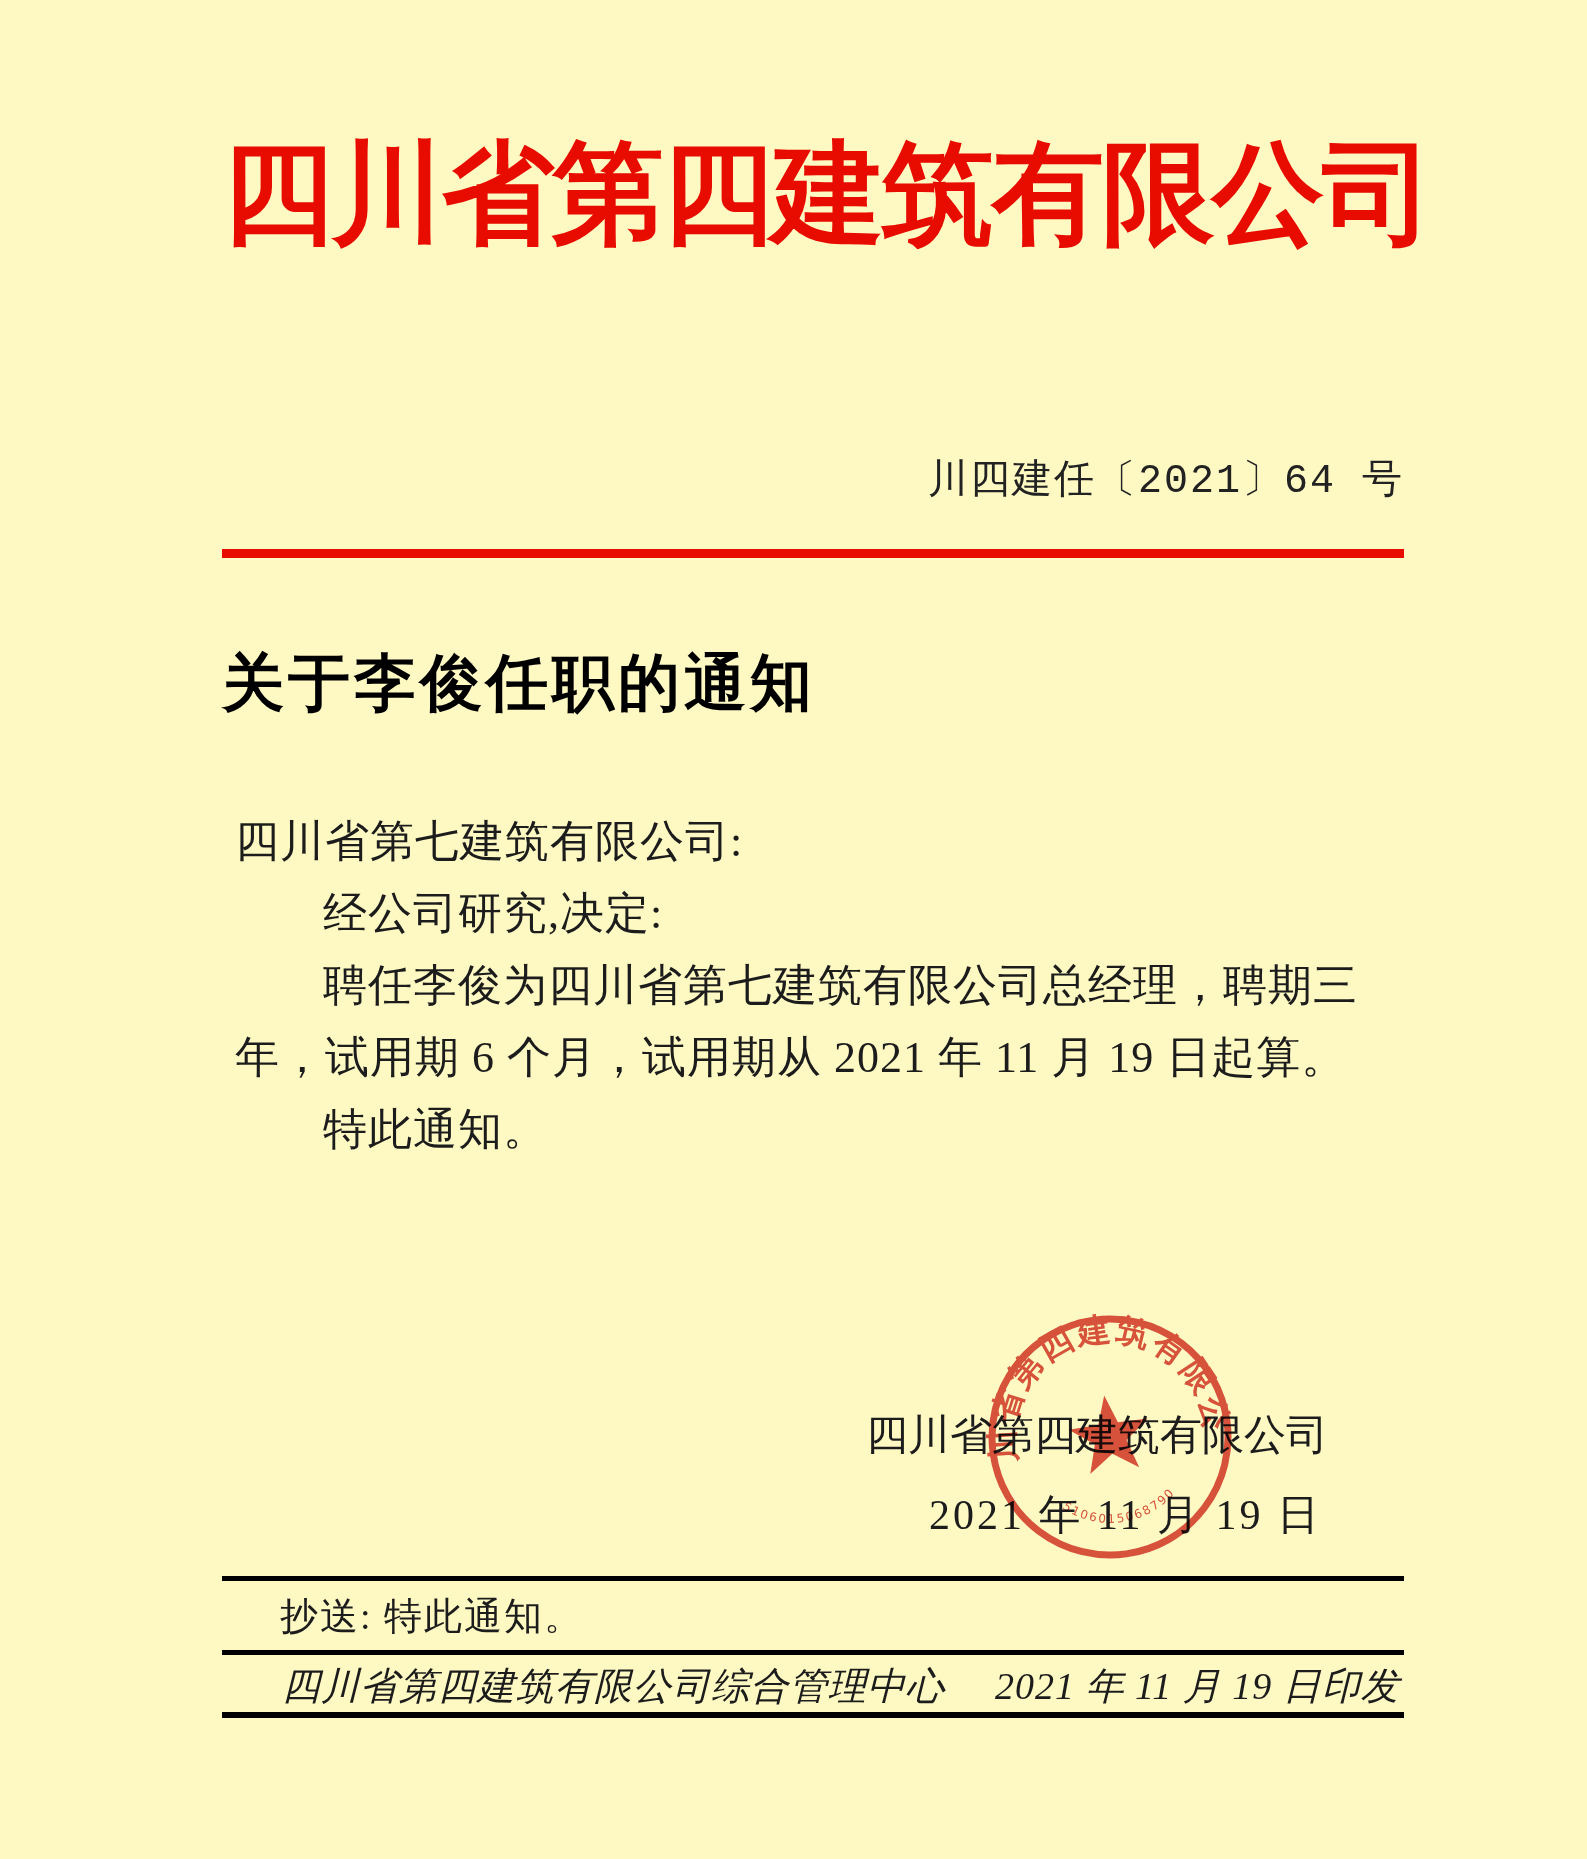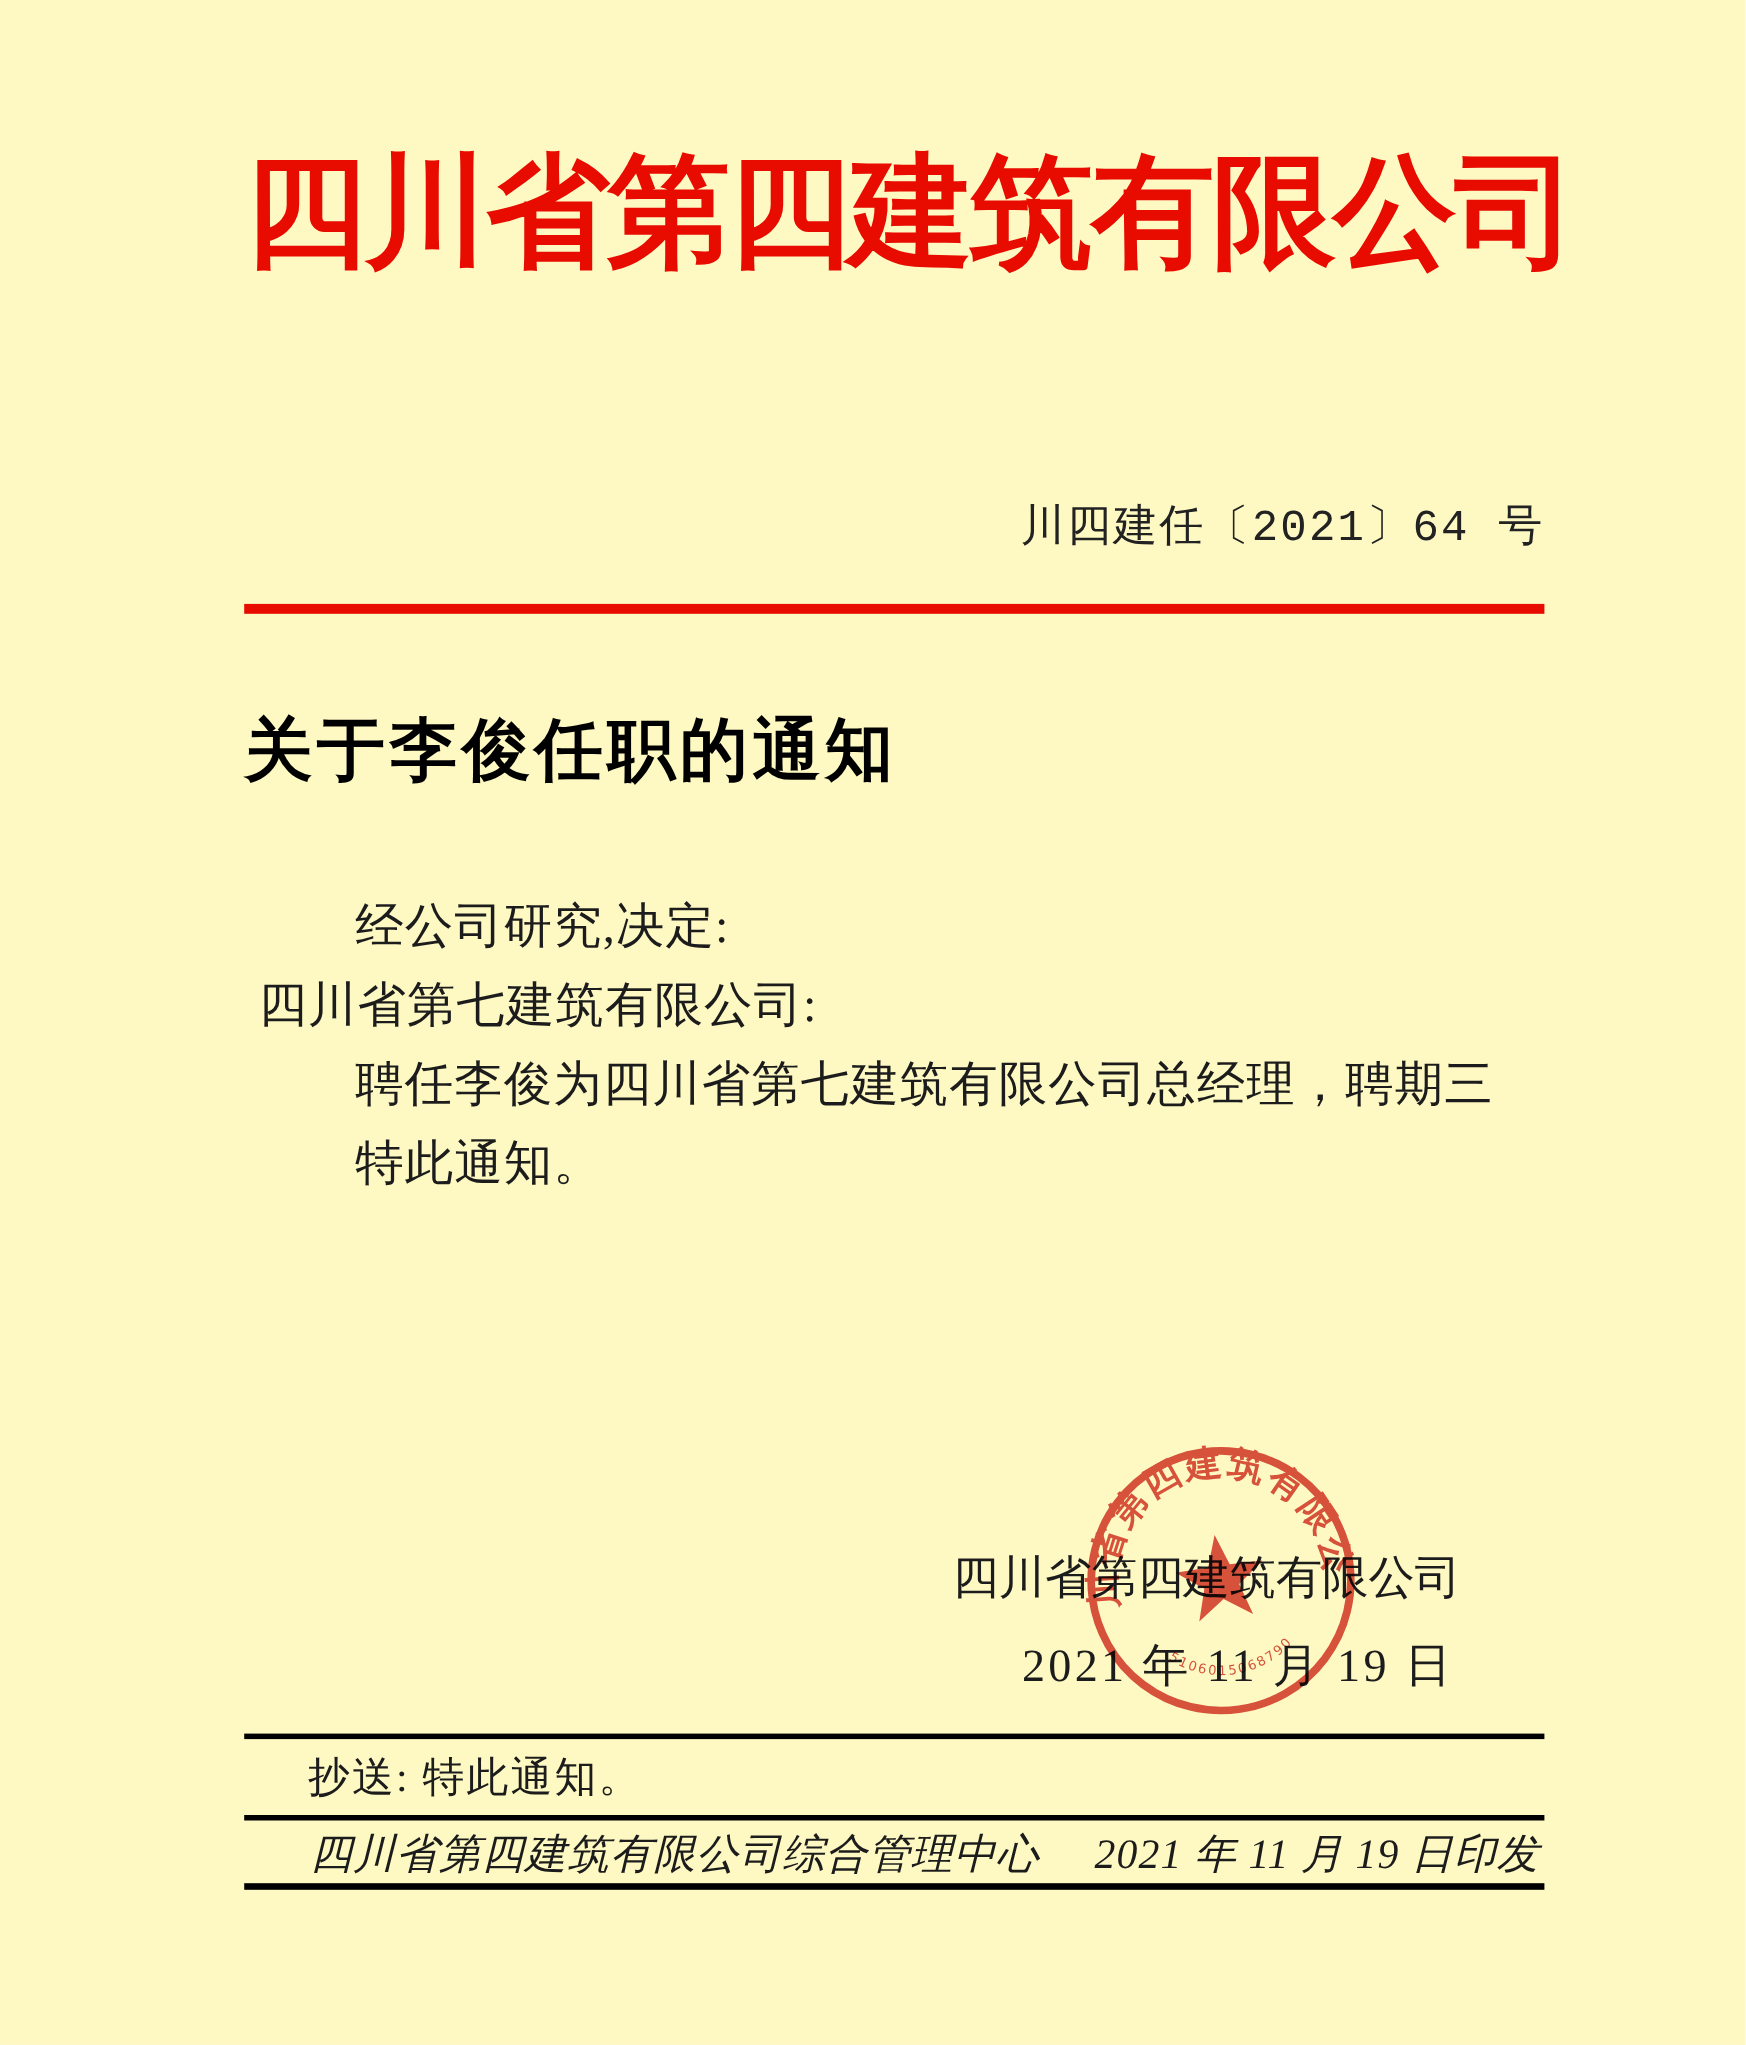--- a/index.html
+++ b/index.html
@@ -88,23 +88,24 @@
   <div class="org-title">四川省第四建筑有限公司</div>
 
   <div class="doc-number">川四建任〔2021〕64 号</div>
 
   <div class="red-rule"></div>
 
   <div class="notice-title">关于李俊任职的通知</div>
 
   <div class="body-block">
     <div id="body-lines">
+        <div class="body-line">四川省第七建筑有限公司:</div>
         <div class="body-line ind">经公司研究,决定:</div>
-        <div class="body-line">四川省第七建筑有限公司:</div>
         <div class="body-line ind">聘任李俊为四川省第七建筑有限公司总经理，聘期三</div>
+        <div class="body-line">年，试用期 6 个月，试用期从 2021 年 11 月 19 日起算。</div>
         <div class="body-line ind">特此通知。</div>
       </div>
   </div>
 
   <div class="sig-org">四川省第四建筑有限公司</div>
   <div class="sig-date">2021 年 11 月 19 日</div>
 
   <svg class="seal" viewBox="0 0 270 270" xmlns="http://www.w3.org/2000/svg">
     <circle cx="135" cy="135" r="118" fill="none" stroke="#d23c32" stroke-width="7"></circle>
     <polygon fill="#d23c32" points="135,93 144.9,121.4 174.9,122 151,140.2 159.7,169 135,151.8 110.3,169 119,140.2 95.1,122 125.1,121.4"></polygon>

